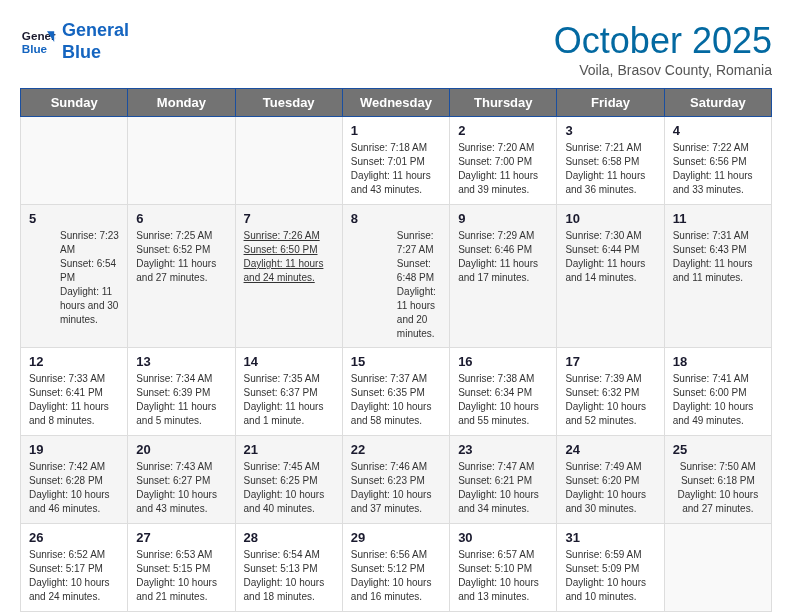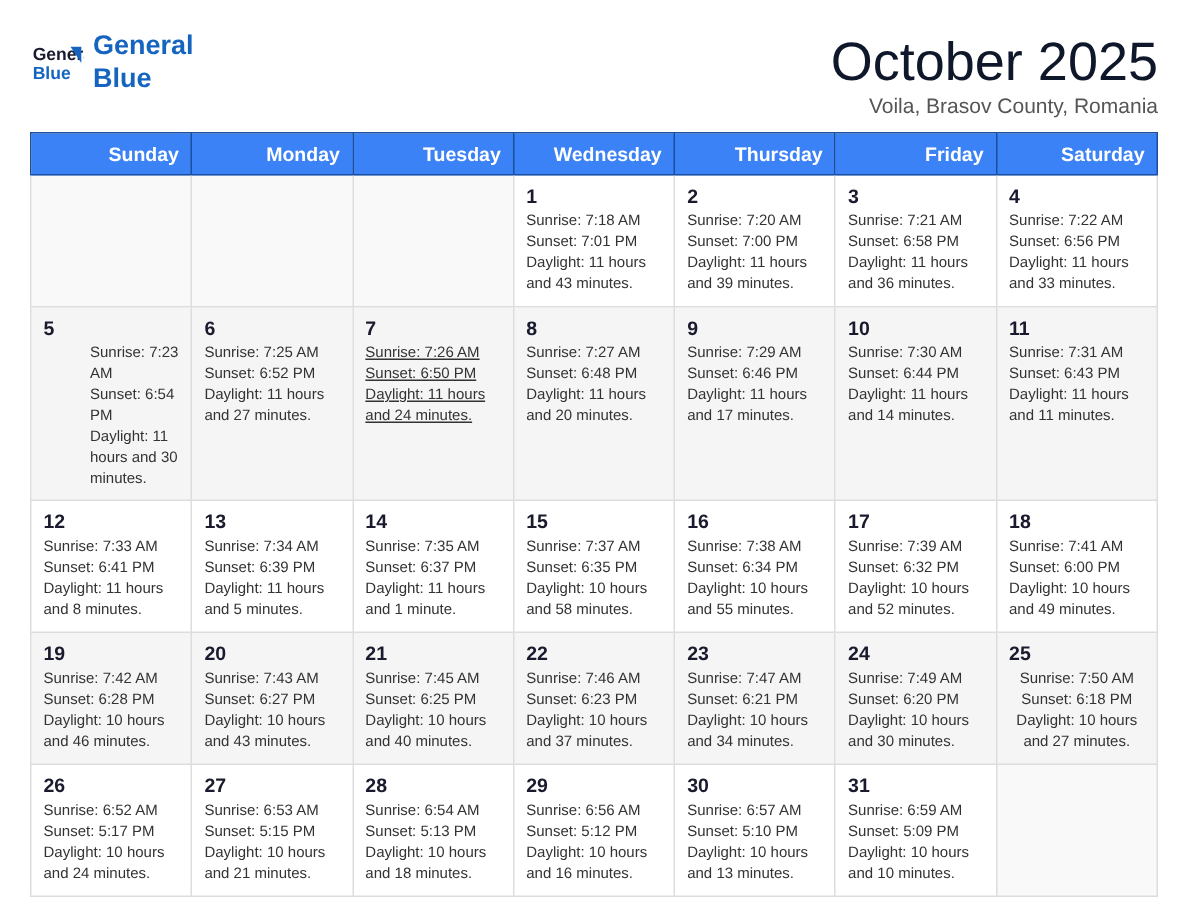--- a/index.html
+++ b/index.html
@@ -32,37 +32,37 @@
     }
     .logo-icon {
       width: 36px;
       height: 36px;
     }
     .title-section {
       text-align: right;
     }
     .month-title {
       font-size: 36px;
-      color: #0f172a;
+      color: #0369a1;
       font-weight: 300;
     }
     .subtitle {
       font-size: 14px;
       color: #555;
       text-align: right;
     }
     .calendar {
       width: 100%;
       border-collapse: collapse;
       border: 1px solid #ccc;
     }
     .calendar th {
-      background-color: #3b82f6;
+      background-color: #737373;
       color: #fff;
-      text-align: right;
+      text-align: center;
       padding: 6px 8px;
       font-size: 13px;
       font-weight: bold;
       border: 1px solid #1a4fa0;
     }
     .calendar td {
       vertical-align: top;
       padding: 6px 8px;
       border: 1px solid #ddd;
       width: calc(100% / 7);
@@ -167,21 +167,21 @@
 Daylight: 11 hours and 27 minutes.</div>
         </td>
         <td>
           <div class="day-number">7</div>
           <div class="cell-info" style="white-space: pre-line; text-decoration: underline;">Sunrise: 7:26 AM
 Sunset: 6:50 PM
 Daylight: 11 hours and 24 minutes.</div>
         </td>
         <td>
           <div class="day-number">8</div>
-          <div class="cell-info" style="white-space: pre-line;">Sunrise: 7:27 AM
+          <div class="cell-info" style="white-space: pre-line; margin-left: 46px;">Sunrise: 7:27 AM
 Sunset: 6:48 PM
 Daylight: 11 hours and 20 minutes.</div>
         </td>
         <td>
           <div class="day-number">9</div>
           <div class="cell-info" style="white-space: pre-line;">Sunrise: 7:29 AM
 Sunset: 6:46 PM
 Daylight: 11 hours and 17 minutes.</div>
         </td>
         <td>

